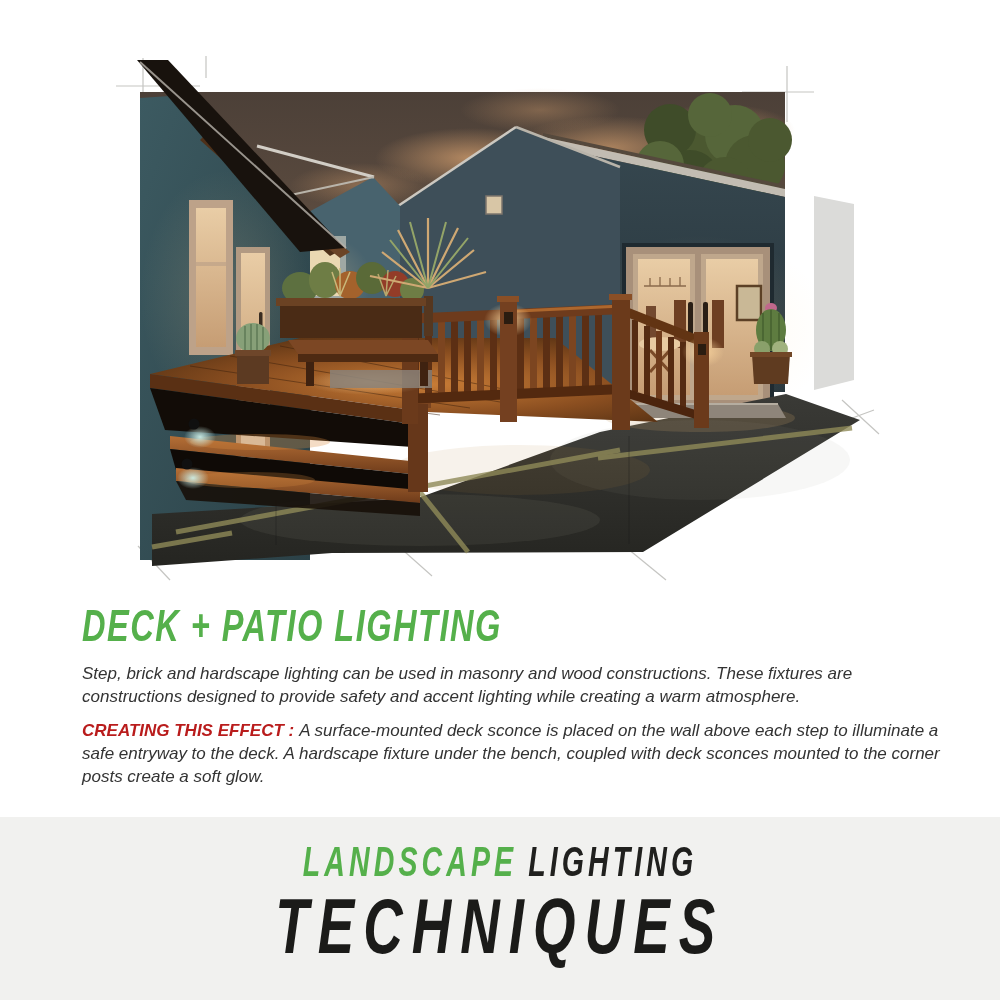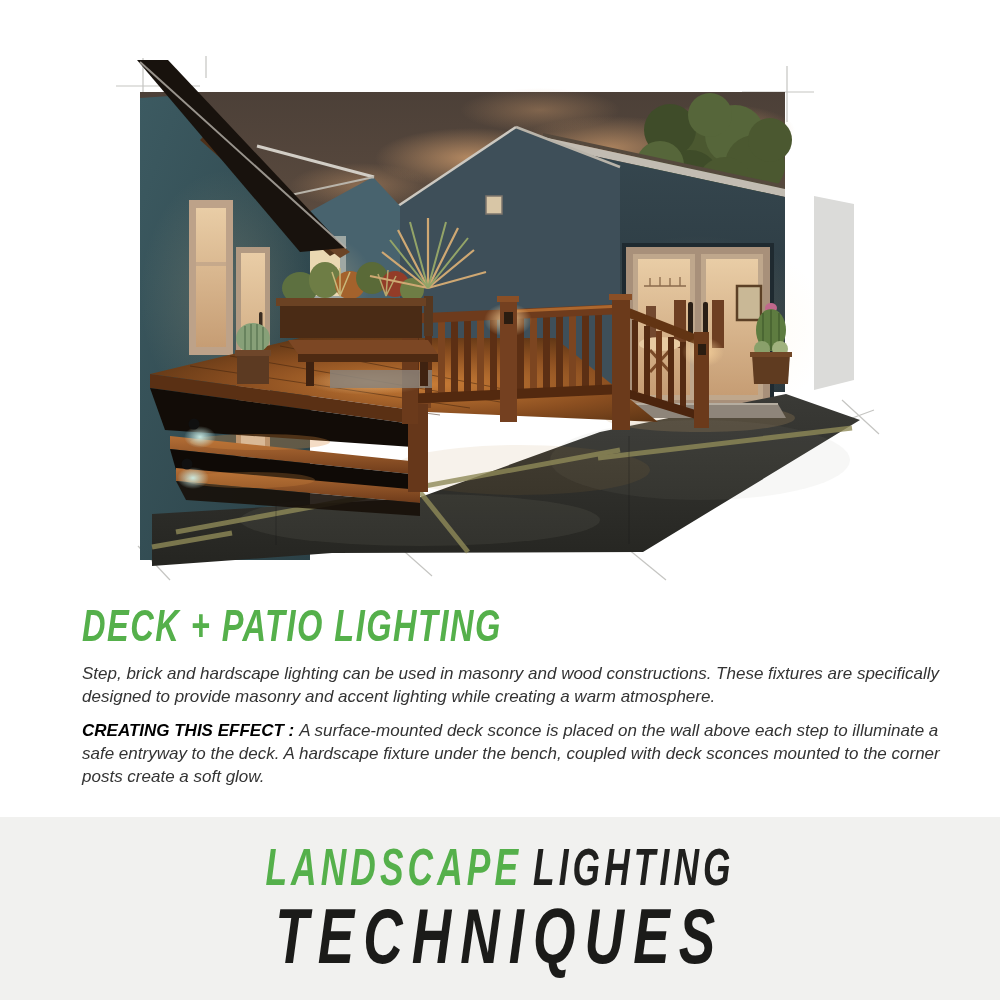--- a/index.html
+++ b/index.html
@@ -9,26 +9,26 @@
   .scene svg{display:block;width:1000px;height:820px;}
 
   
   .article{position:absolute;left:82px;top:604px;width:860px;}
   .headline{margin:0;color:#55b04b;font-size:44px;font-weight:bold;line-height:1;
             white-space:nowrap;}
   .headline .cond{display:inline-block;transform:scaleX(.74);transform-origin:left center;
             letter-spacing:2px;}
   .para{margin:14px 0 0 0;color:#333333;font-size:17px;line-height:1.36;width:858px;}
   .para.second{margin-top:11px;}
-  .bold-lead{font-weight:bold;color:#000000;margin-right:5px;text-align:center;}
+  .bold-lead{font-weight:bold;color:#b91c1c;margin-right:5px;text-align:center;}
 
   
   .footer{position:absolute;left:0;top:817px;width:1000px;height:183px;background:#f1f1ef;
           display:flex;flex-direction:column;align-items:center;}
-  .footer .line1{margin-top:24px;font-size:52px;font-weight:bold;line-height:1;white-space:nowrap;}
+  .footer .line1{margin-top:24px;font-size:42px;font-weight:bold;line-height:1;white-space:nowrap;}
   .footer .line1 .cond{display:inline-block;transform:scaleX(.68);transform-origin:center;
           letter-spacing:6px;}
   .footer .w-green{color:#55b04b;}
   .footer .w-dark{color:#20201e;margin-left:16px;}
   .footer .line2{margin-top:4px;font-size:78px;font-weight:bold;line-height:1;color:#1b1b19;
           white-space:nowrap;}
   .footer .line2 .cond{display:inline-block;transform:scaleX(.70);transform-origin:center;
           letter-spacing:13px;}
 </style>
 </head>
@@ -312,21 +312,21 @@
         <circle cx="762" cy="349" r="8" fill="#8aa06a"></circle>
         <circle cx="780" cy="349" r="8" fill="#a0b27e"></circle>
         <polygon points="752,354 790,354 788,384 754,384" fill="#5f3b20"></polygon>
         <rect x="750" y="352" width="42" height="5" fill="#714727"></rect>
       </g>
     </svg>
   </div>
 
   <div class="article">
     <h1 class="headline"><span class="cond">DECK + PATIO LIGHTING</span></h1>
-    <p class="para">Step, brick and hardscape lighting can be used in masonry and wood constructions. These fixtures are specifically designed to provide masonry and accent lighting while creating a warm atmosphere.</p>
+    <p class="para">Step, brick and hardscape lighting can be used in masonry and wood constructions. These fixtures are constructions designed to provide safety and accent lighting while creating a warm atmosphere.</p>
     <p class="para second"><span class="bold-lead">CREATING THIS EFFECT :</span><span>A surface-mounted deck sconce is placed on the wall above each step to illuminate a safe entryway to the deck. A hardscape fixture under the bench, coupled with deck sconces mounted to the corner posts create a soft glow.</span></p>
   </div>
 
   <div class="footer">
     <div class="line1">
       <span class="cond"><span class="w-green">LANDSCAPE</span><span class="w-dark">LIGHTING</span></span>
     </div>
     <div class="line2">
       <span class="cond">TECHNIQUES</span>
     </div>

